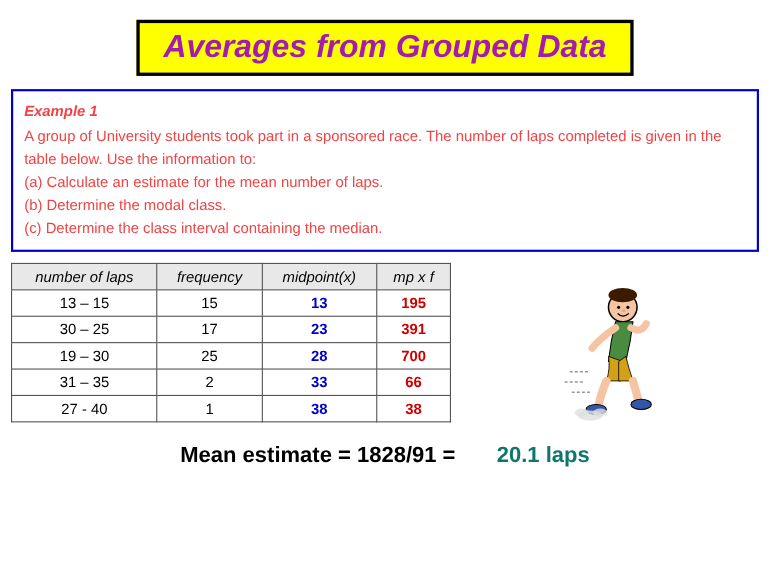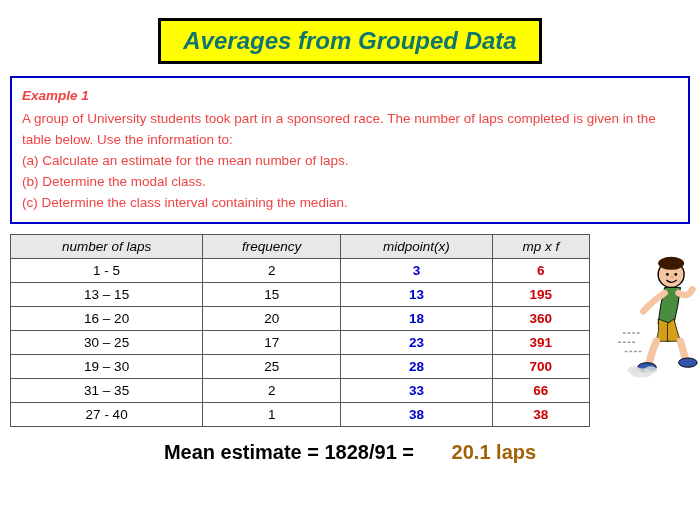--- a/index.html
+++ b/index.html
@@ -16,24 +16,24 @@
     .title-container {
       display: flex;
       justify-content: center;
       align-items: center;
       padding: 18px 0 12px 0;
     }
     .title-box {
       border: 3px solid #000;
       background: #ffff00;
       padding: 6px 22px;
-      font-size: 24px;
+      font-size: 29px;
       font-weight: bold;
       font-style: italic;
-      color: #0f766e;
+      color: #a21caf;
       font-family: Arial Black, Arial, sans-serif;
     }
 
     
     .example-box {
       border: 2px solid #0000cc;
       margin: 0 10px 10px 10px;
       padding: 8px 10px;
       font-size: 13.5px;
       color: #ef4444;
@@ -50,21 +50,21 @@
     .table-area {
       display: flex;
       flex-direction: row;
       margin: 0 10px;
       align-items: flex-start;
     }
 
     .data-table {
       border-collapse: collapse;
       flex: 0 0 auto;
-      width: 580px;
+      width: 400px;
       font-size: 13.5px;
     }
     .data-table th, .data-table td {
       border: 1px solid #555;
       padding: 4px 8px;
       text-align: center;
     }
     .data-table thead th {
       background: #e8e8e8;
       font-weight: normal;
@@ -107,21 +107,21 @@
     
     .mean-estimate {
       text-align: center;
       font-size: 20px;
       font-weight: bold;
       color: #000;
       margin-top: 14px;
       padding-bottom: 8px;
     }
     .mean-estimate .highlight {
-      color: #a16207;
+      color: #0f766e;
       margin-left: 32px;
     }
   </style>
 </head>
 <body>
 
 <div class="title-container">
   <div class="title-box">Averages from Grouped Data</div>
 </div>
 
@@ -137,37 +137,25 @@
   <table class="data-table">
     <thead>
       <tr>
         <th>number of laps</th>
         <th>frequency</th>
         <th>midpoint(x)</th>
         <th>mp x f</th>
       </tr>
     </thead>
     <tbody id="table-body">
-    <tr>
-          <td>1 - 5</td>
-          <td>2</td>
-          <td class="mp-col">3</td>
-          <td class="mpf-col">6</td>
-        </tr>
         <tr>
           <td>13 – 15</td>
           <td>15</td>
           <td class="mp-col">13</td>
           <td class="mpf-col">195</td>
-        </tr>
-        <tr>
-          <td>16 – 20</td>
-          <td>20</td>
-          <td class="mp-col">18</td>
-          <td class="mpf-col">360</td>
         </tr>
         <tr>
           <td>30 – 25</td>
           <td>17</td>
           <td class="mp-col">23</td>
           <td class="mpf-col">391</td>
         </tr>
         <tr>
           <td>19 – 30</td>
           <td>25</td>

